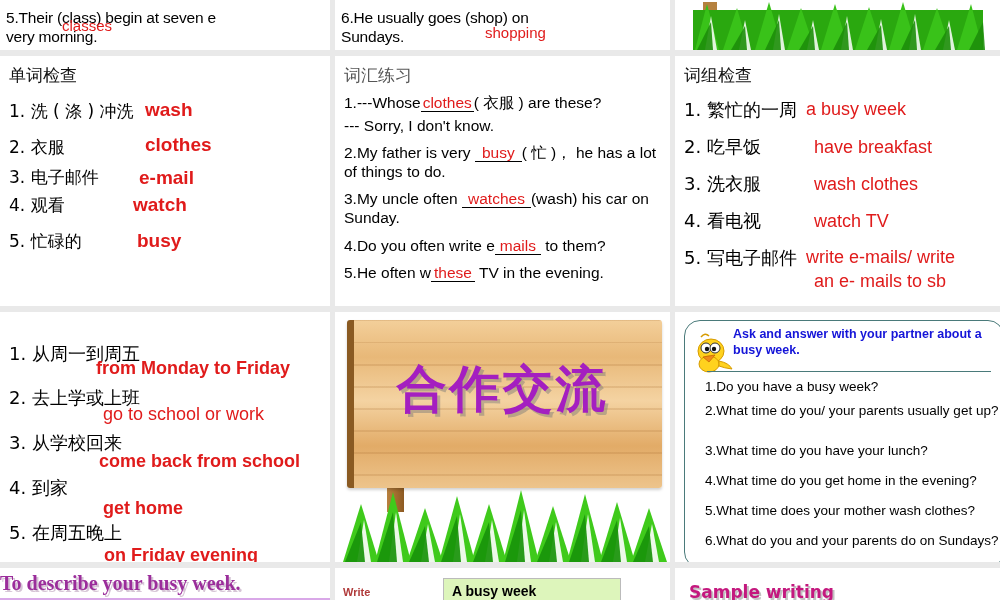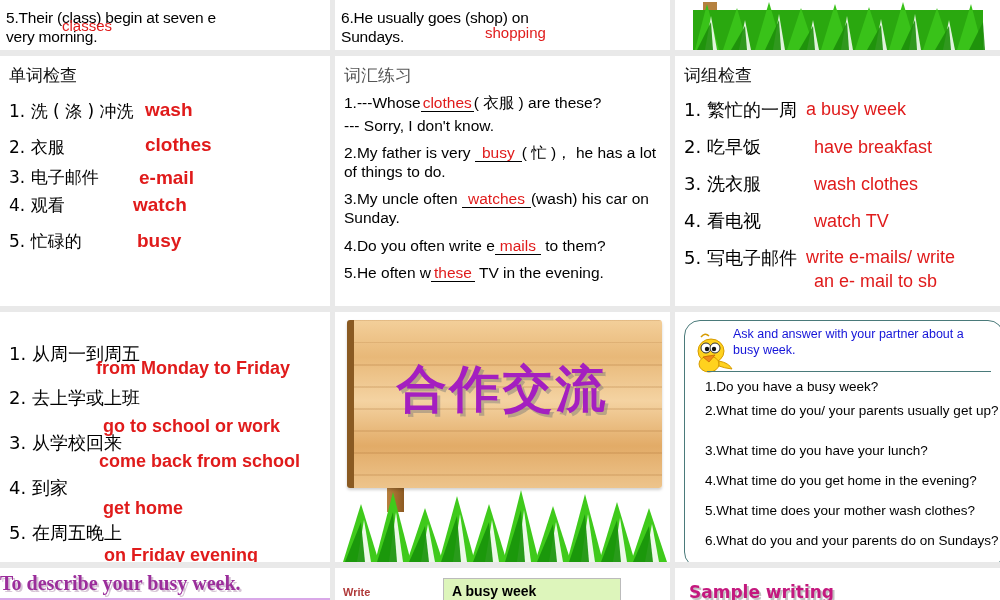--- a/index.html
+++ b/index.html
@@ -59,21 +59,21 @@
     text-shadow:3px 3px 0 rgba(120,120,120,.45);
   }
   .grass{position:absolute;left:0;bottom:0;width:100%;height:80px;}
   
   .pbox{
     position:absolute;left:9px;top:8px;right:6px;bottom:-6px;
     border:1.5px solid #4a7a7a;border-radius:16px;background:#fff;
   }
   .pbox-title{
     position:absolute;left:48px;top:6px;right:10px;
-    color:#1414d8;font-size:12.5px;font-weight:400;line-height:1.25;
+    color:#1414d8;font-size:12.5px;font-weight:700;line-height:1.25;
   }
   .pbox hr{position:absolute;left:22px;right:12px;top:50px;border:0;border-top:1.4px solid #4a7a7a;margin:0;}
   .pq{position:absolute;left:20px;right:-2px;font-size:13.5px;color:#000;line-height:1.18;}
   .bird{position:absolute;left:4px;top:10px;width:48px;height:48px;}
   
   .r4{position:relative;overflow:hidden;}
   .r4 .inner{position:absolute;left:0;right:0;top:0;}
   .desc-title{
     text-align:left;font-family:"Liberation Serif","DejaVu Serif",serif;
     font-size:20px;font-weight:700;color:#9b2d9b;padding-top:4px;
@@ -224,34 +224,34 @@
         <span class="cn"><span>3.</span> <span>洗衣服</span></span>
         <span class="en" style="left:130px;top:2px;">wash clothes</span>
       </div>
       <div class="ph-row">
         <span class="cn"><span>4.</span> <span>看电视</span></span>
         <span class="en" style="left:130px;top:2px;">watch TV</span>
       </div>
       <div class="ph-row">
         <span class="cn"><span>5.</span> <span>写电子邮件</span></span>
         <span class="en" style="left:122px;top:1px;">write e-mails/ write</span>
-        <span class="en2" style="left:130px;top:25px;">an e- mail to sb</span>
+        <span class="en2" style="left:130px;top:25px;">an e- mails to sb</span>
       </div>
     </div>
   </div>
 
   <div class="slide">
     <div class="pad" style="padding-top:30px">
       <div class="ph-row" style="height:44px">
         <span class="cn"><span>1.</span> <span>从周一到周五</span></span>
         <span class="en" style="left:87px;top:16px;font-weight:700;">from Monday to Friday</span>
       </div>
       <div class="ph-row" style="height:45px">
         <span class="cn"><span>2.</span> <span>去上学或上班</span></span>
-        <span class="en" style="left:94px;top:30px;font-weight:700;">go to school or work</span>
+        <span class="en" style="left:94px;top:18px;font-weight:400;">go to school or work</span>
       </div>
       <div class="ph-row" style="height:45px">
         <span class="cn"><span>3.</span> <span>从学校回来</span></span>
         <span class="en" style="left:90px;top:20px;font-weight:700;">come back from school</span>
       </div>
       <div class="ph-row" style="height:45px">
         <span class="cn"><span>4.</span> <span>到家</span></span>
         <span class="en" style="left:94px;top:22px;font-weight:700;">get home</span>
       </div>
       <div class="ph-row" style="height:45px">

